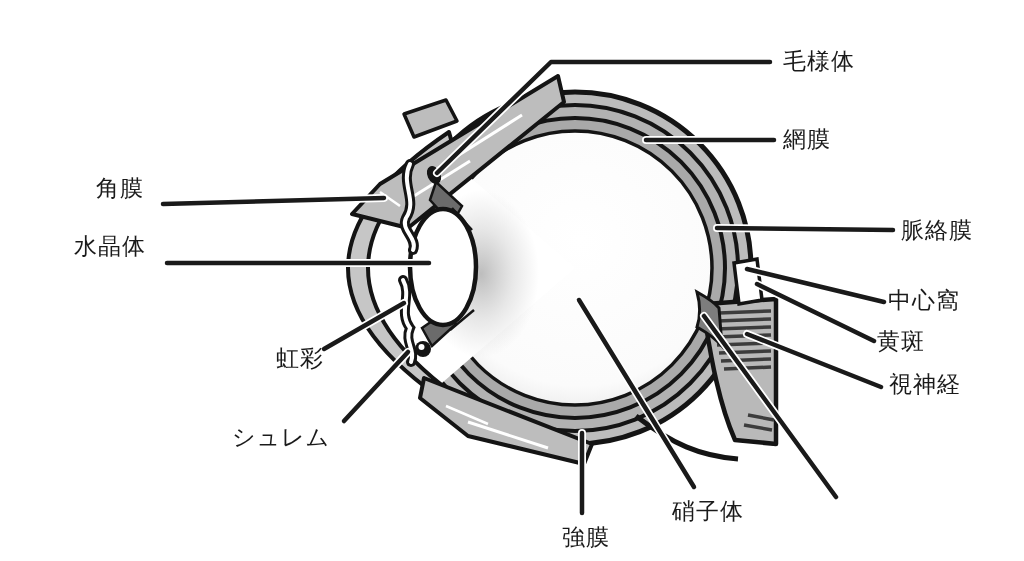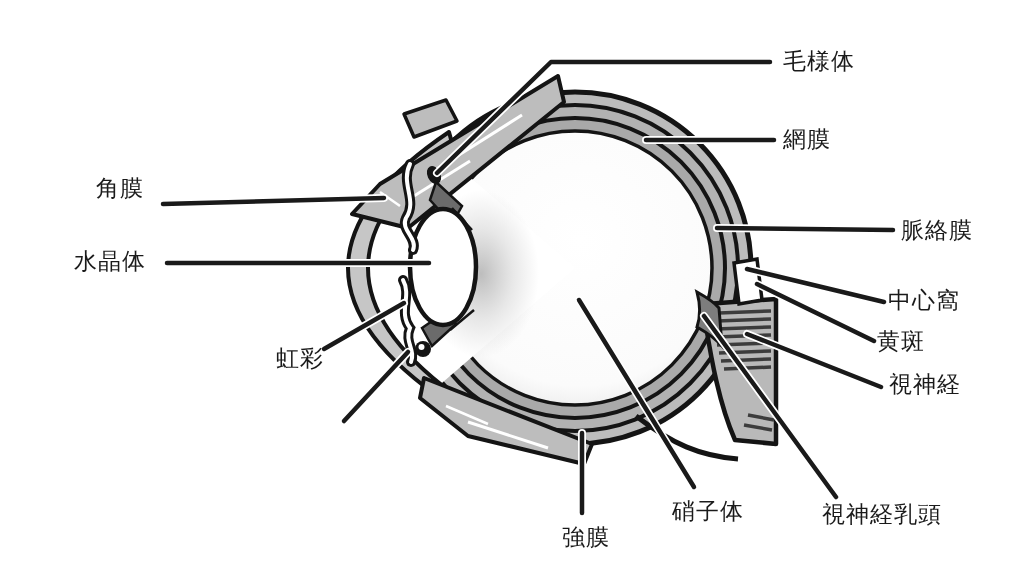--- a/index.html
+++ b/index.html
@@ -145,20 +145,20 @@
       </g>
     </g>
   </svg>
 
   <div class="lbl" style="left:783px;top:33px">毛様体</div>
   <div class="lbl" style="left:783px;top:111px">網膜</div>
   <div class="lbl" style="left:901px;top:202px">脈絡膜</div>
   <div class="lbl" style="left:888px;top:272px">中心窩</div>
   <div class="lbl" style="left:877px;top:313px">黄斑</div>
   <div class="lbl" style="left:889px;top:356px">視神経</div>
-  <div class="lbl" style="left:822px;top:486px">視神経乳頭</div>
   <div class="lbl" style="left:672px;top:483px">硝子体</div>
   <div class="lbl" style="left:562px;top:509px">強膜</div>
+  <div class="lbl" style="left:232px;top:409px">シュレム</div>
   <div class="lbl" style="left:276px;top:330px">虹彩</div>
-  <div class="lbl" style="left:74px;top:233px">水晶体</div>
+  <div class="lbl" style="left:74px;top:218px">水晶体</div>
   <div class="lbl" style="left:96px;top:160px">角膜</div>
 
 </div>
 
 </body></html>

